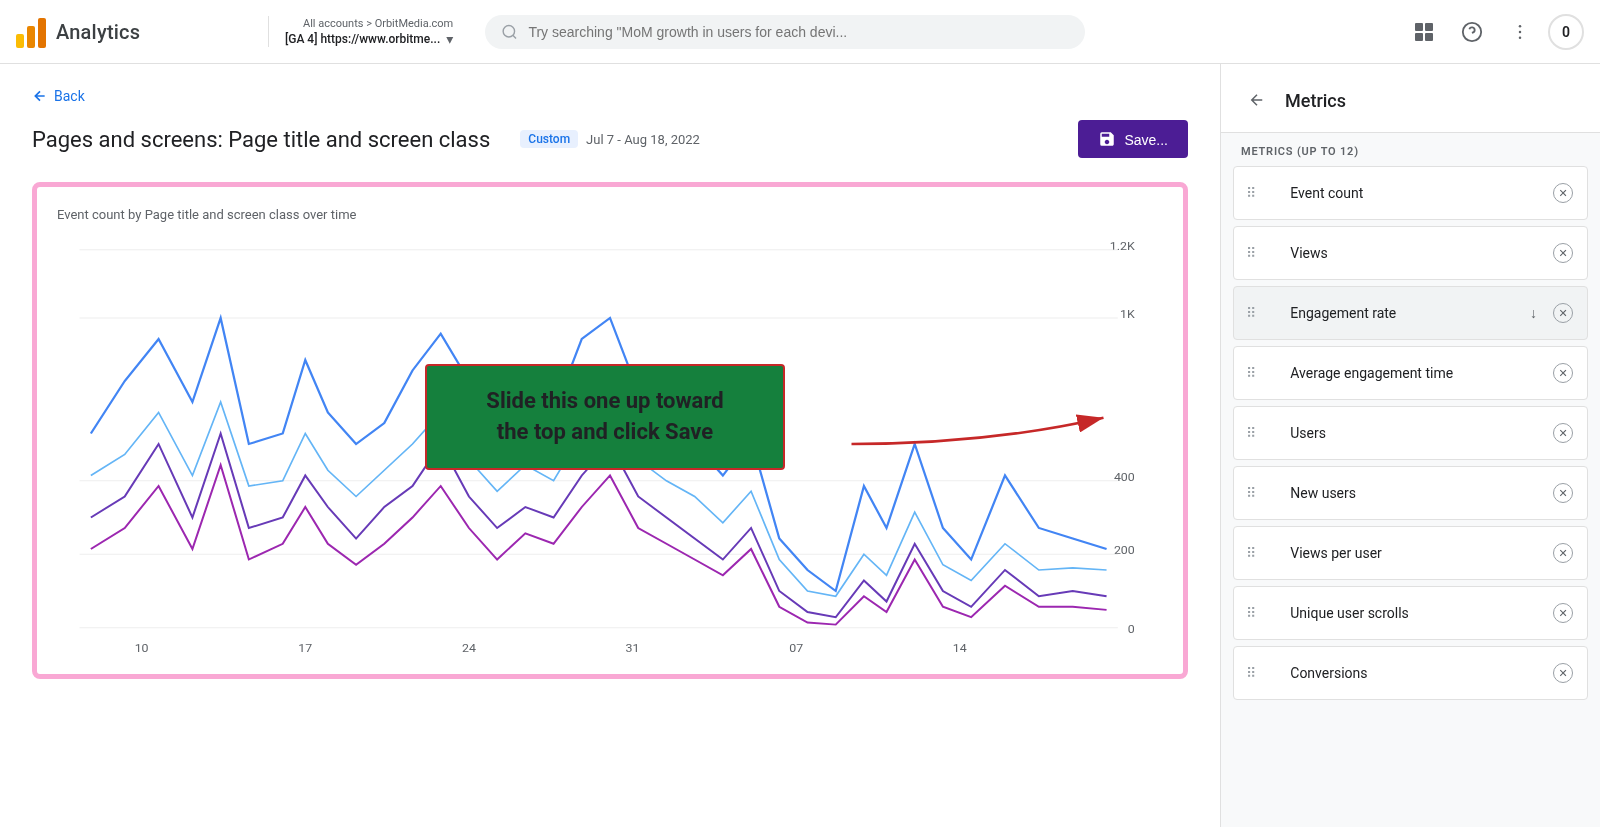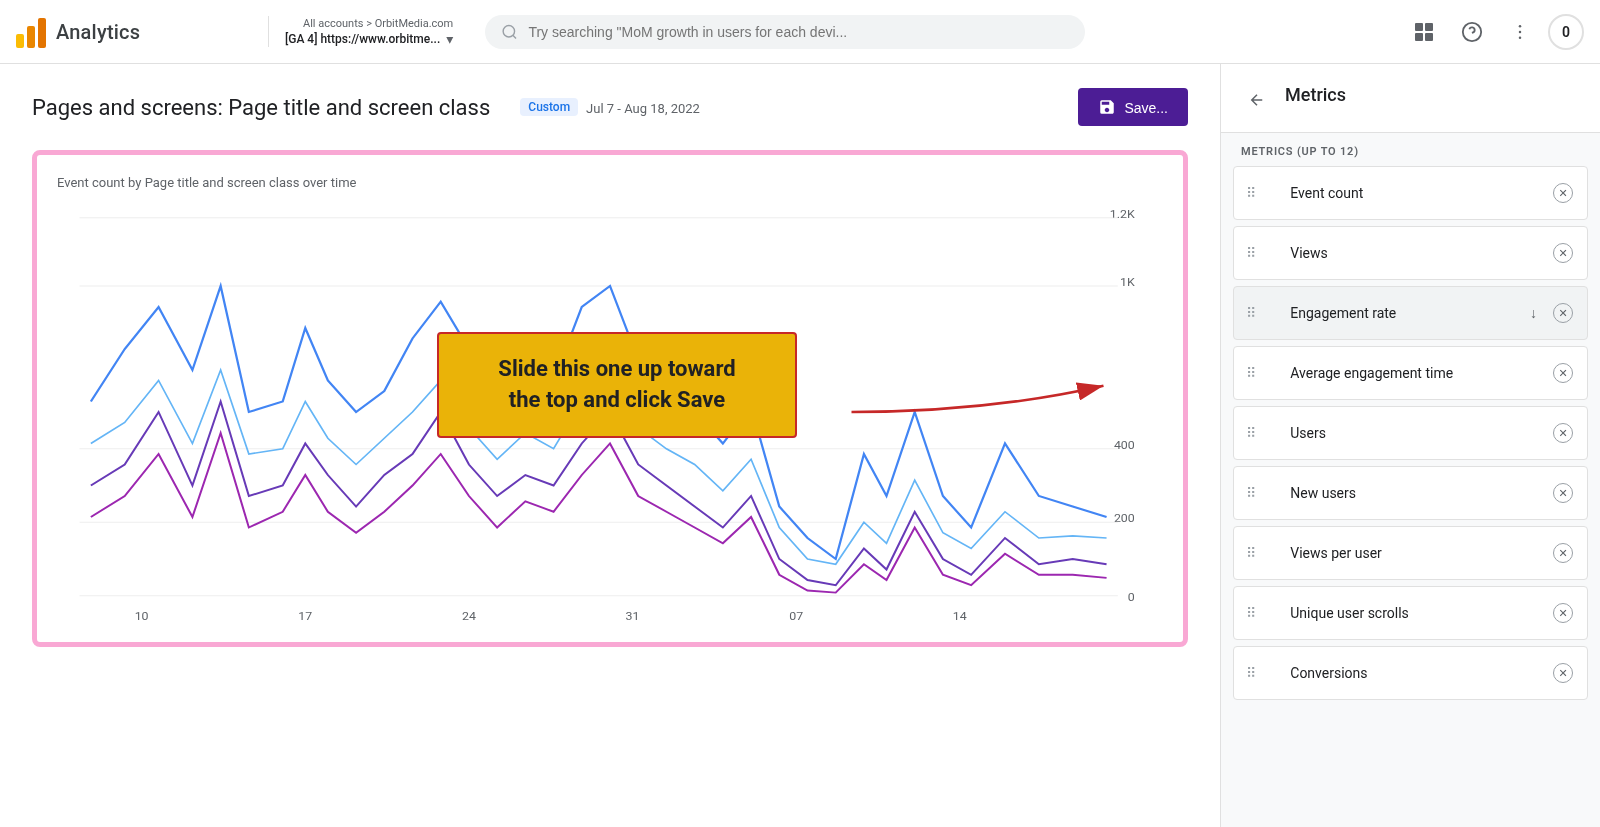--- a/index.html
+++ b/index.html
@@ -143,21 +143,21 @@
       margin-bottom: 24px;
       flex-wrap: wrap;
     }
     .page-title {
       font-size: 22px;
       font-weight: 400;
       color: #202124;
     }
     .date-range {
       display: flex;
-      align-items: flex-end;
+      align-items: center;
       gap: 8px;
       color: #5f6368;
       font-size: 13px;
     }
     .date-badge {
       background: #e8f0fe;
       color: #1a73e8;
       padding: 2px 8px;
       border-radius: 4px;
       font-size: 12px;
@@ -196,22 +196,22 @@
     }
     .chart-svg {
       width: 100%;
       height: 100%;
     }
 
     
     .callout-box {
       position: absolute;
       top: 130px;
-      left: 380px;
-      background: #eab308;
+      left: 368px;
+      background: #15803d;
       border: 2px solid #c62828;
       border-radius: 4px;
       padding: 20px 28px;
       font-size: 22px;
       font-weight: 700;
       color: #202124;
       text-align: center;
       line-height: 1.4;
       z-index: 10;
       min-width: 360px;
@@ -231,20 +231,21 @@
     
     .right-panel {
       width: 380px;
       border-left: 1px solid #e0e0e0;
       background: #f8f9fa;
       display: flex;
       flex-direction: column;
     }
     .panel-header {
       display: flex;
+      align-items: center;
       gap: 12px;
       padding: 20px 20px 16px;
       border-bottom: 1px solid #e0e0e0;
       background: #fff;
     }
     .panel-back {
       width: 32px;
       height: 32px;
       border: none;
       background: transparent;
@@ -402,20 +403,26 @@
           <circle cx="12" cy="19" r="1.5"></circle>
       </svg>
     </button>
     <div class="avatar-btn">0</div>
   </div>
 </div>
 
 <div class="main-layout">
 
   <div class="left-content">
+    <a class="back-link">
+      <svg width="16" height="16" viewBox="0 0 24 24" fill="none" stroke="#1a73e8" stroke-width="2.5">
+        <path d="M19 12H5M12 5l-7 7 7 7"></path>
+      </svg>
+      <span>Back</span>
+    </a>
 
     <div class="page-header">
       <h1 class="page-title">Pages and screens: Page title and screen class</h1>
       <div class="date-range">
         <span class="date-badge">Custom</span>
         <span>Jul 7 - Aug 18, 2022</span>
       </div>
       <button class="save-btn">
         <svg width="18" height="18" viewBox="0 0 24 24" fill="white">
           <path d="M17 3H5a2 2 0 0 0-2 2v14a2 2 0 0 0 2 2h14c1.1 0 2-.9 2-2V7l-4-4zm-5 16c-1.66 0-3-1.34-3-3s1.34-3 3-3 3 1.34 3 3-1.34 3-3 3zm3-10H5V5h10v4z"></path>

